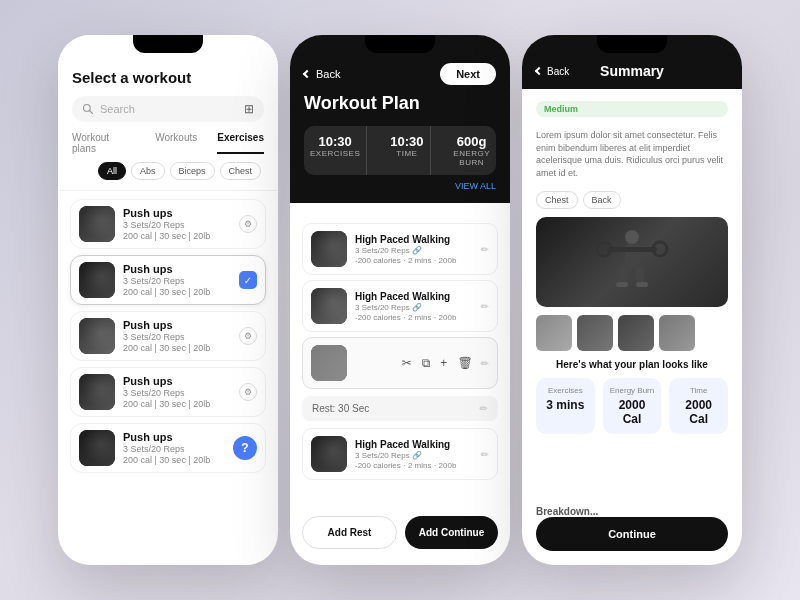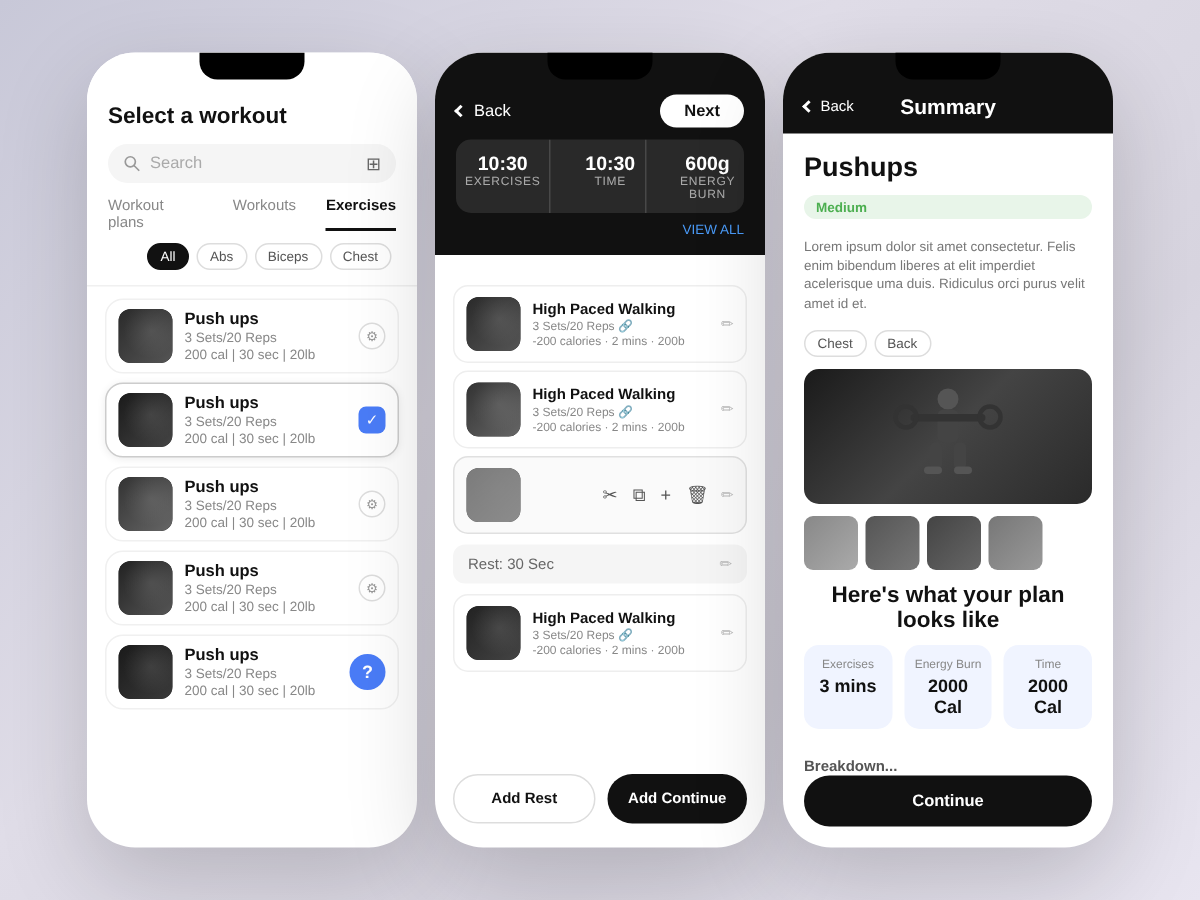--- a/index.html
+++ b/index.html
@@ -376,21 +376,21 @@
       flex-shrink: 0;
     }
     .workout-thumb-small {
       width: 36px;
       height: 36px;
       border-radius: 6px;
       background: linear-gradient(135deg, #555 0%, #333 100%);
       flex-shrink: 0;
     }
     .plan-preview-title {
-      font-size: 15px;
+      font-size: 10px;
       font-weight: 700;
       color: #111;
       text-align: center;
     }
     .plan-stats-row {
       display: flex;
       gap: 8px;
     }
     .plan-stat-item {
       flex: 1;
@@ -536,20 +536,21 @@
 
   <div class="phone2-header">
     <div class="phone2-nav">
       <div class="back-btn">
         <span class="chevron-left"></span>
         <span>Back</span>
       </div>
       <button class="next-btn">Next</button>
     </div>
 
+    <div class="phone2-title">Workout Plan</div>
 
     <div class="stats-row">
       <div class="stat-item">
         <div class="stat-value">10:30</div>
         <div class="stat-label">Exercises</div>
       </div>
       <div class="stat-item">
         <div class="stat-value">10:30</div>
         <div class="stat-label">Time</div>
       </div>
@@ -631,21 +632,20 @@
   <div class="phone3-header">
     <div class="phone3-back">
       <span class="chevron-left"></span>
       <span>Back</span>
     </div>
     <div class="phone3-title">Summary</div>
   </div>
 
   <div class="phone3-content">
 
-    <div class="pushups-title">Pushups</div>
     <div class="difficulty-badge">Medium</div>
     <div class="description-text">Lorem ipsum dolor sit amet consectetur. Felis enim bibendum liberes at elit imperdiet acelerisque uma duis. Ridiculus orci purus velit amet id et.</div>
 
     <div class="muscle-tags">
       <span class="muscle-tag">Chest</span>
       <span class="muscle-tag">Back</span>
     </div>
 
     <div class="workout-image">
       <div class="workout-image-inner">

